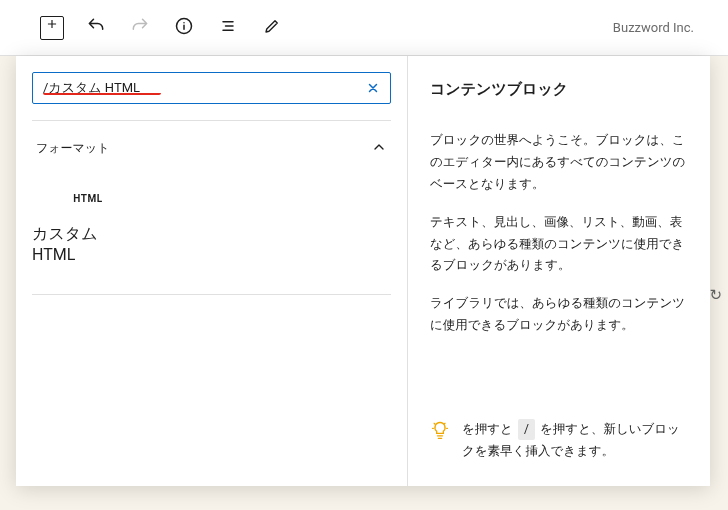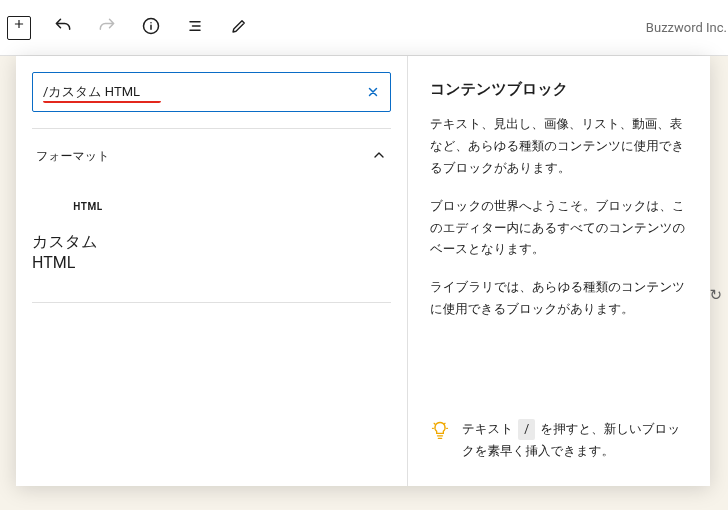--- a/index.html
+++ b/index.html
@@ -9,21 +9,21 @@
       width: 728px;
       height: 510px;
       overflow: hidden;
       position: relative;
     }
     .topbar {
       background: #fff;
       height: 56px;
       display: flex;
       align-items: center;
-      padding: 0 1px;
+      padding: 0 34px;
       border-bottom: 1px solid #e0e0e0;
     }
     .topbar-left {
       display: flex;
       align-items: center;
       gap: 8px;
     }
     .icon-btn {
       width: 36px;
       height: 36px;
@@ -81,21 +81,21 @@
       border-right: 1px solid #e0e0e0;
       display: flex;
       flex-direction: column;
     }
     .search-wrap {
       padding: 16px;
     }
     .search-box {
       border: 1.5px solid #0a6cc6;
       border-radius: 2px;
-      height: 40px;
+      height: 32px;
       display: flex;
       align-items: center;
       padding: 0 10px;
       position: relative;
       justify-content: flex-end;
     }
     .search-input-text {
       font-size: 13px;
       color: #1e1e1e;
       flex: 1;
@@ -156,21 +156,21 @@
       flex: 1;
       padding: 24px 22px;
       display: flex;
       flex-direction: column;
       position: relative;
     }
     .right-title {
       font-size: 15px;
       font-weight: 600;
       color: #1e1e1e;
-      margin-bottom: 14px;
+      margin-bottom: 30px;
     }
     .right-p {
       font-size: 12.5px;
       color: #1e1e1e;
       line-height: 1.75;
       margin-bottom: 16px;
     }
     .tip-box {
       position: absolute;
       bottom: 24px;
@@ -281,31 +281,31 @@
       <div class="block-item">
         <span class="block-icon">HTML</span>
         <span class="block-label">カスタム HTML</span>
       </div>
     </div>
     <div class="divider-h"></div>
   </div>
 
   <div class="panel-right">
     <div class="right-title">コンテンツブロック</div>
+    <p class="right-p">ブロックの世界へようこそ。ブロックは、このエディター内にあるすべてのコンテンツのベースとなります。</p>
     <p class="right-p">テキスト、見出し、画像、リスト、動画、表など、あらゆる種類のコンテンツに使用できるブロックがあります。</p>
-    <p class="right-p">ブロックの世界へようこそ。ブロックは、このエディター内にあるすべてのコンテンツのベースとなります。</p>
     <p class="right-p">ライブラリでは、あらゆる種類のコンテンツに使用できるブロックがあります。</p>
 
     <div class="tip-box">
       <span class="tip-icon">
         <svg width="20" height="20" viewBox="0 0 24 24" fill="none">
             <path d="M12 3a6 6 0 00-4 10.5V16h8v-2.5A6 6 0 0012 3zM9 19h6M10 22h4" stroke="currentColor" stroke-width="1.6" stroke-linecap="round"></path>
             <path d="M3 10h1M20 10h1M5 4l1 1M18 4l-1 1" stroke="currentColor" stroke-width="1.6" stroke-linecap="round"></path>
           </svg>
       </span>
       <div class="tip-text">
-        <span>テキスト</span>
+        <span>を押すと</span>
         <span class="kbd">/</span>
         <span>を押すと、新しいブロックを素早く挿入できます。</span>
       </div>
     </div>
   </div>
 </div>
 
 </body></html>

